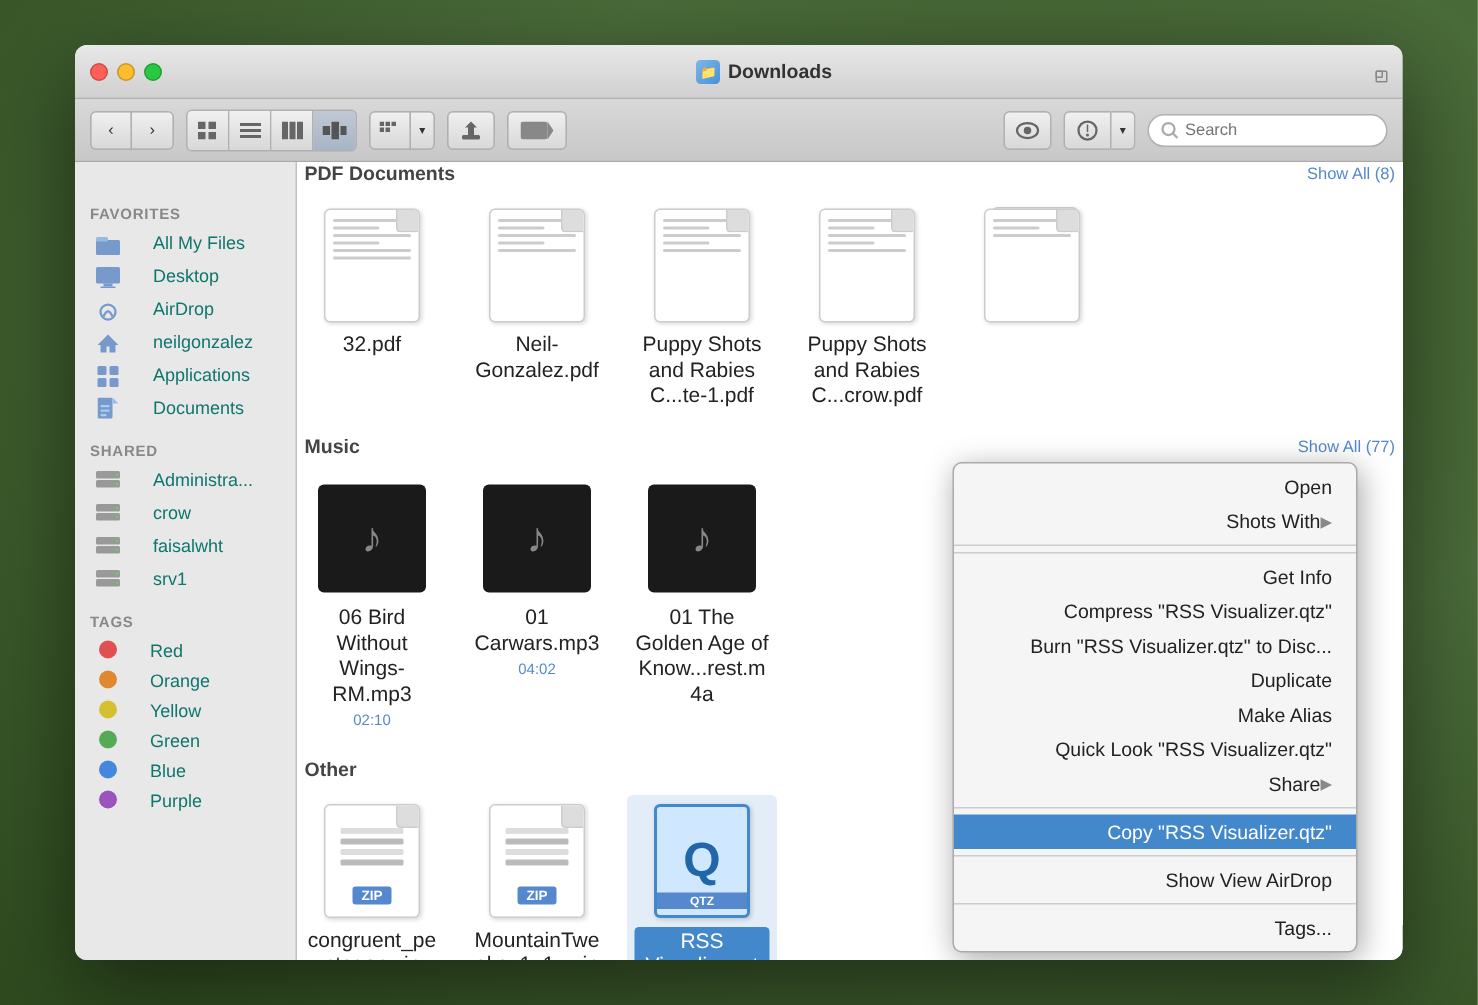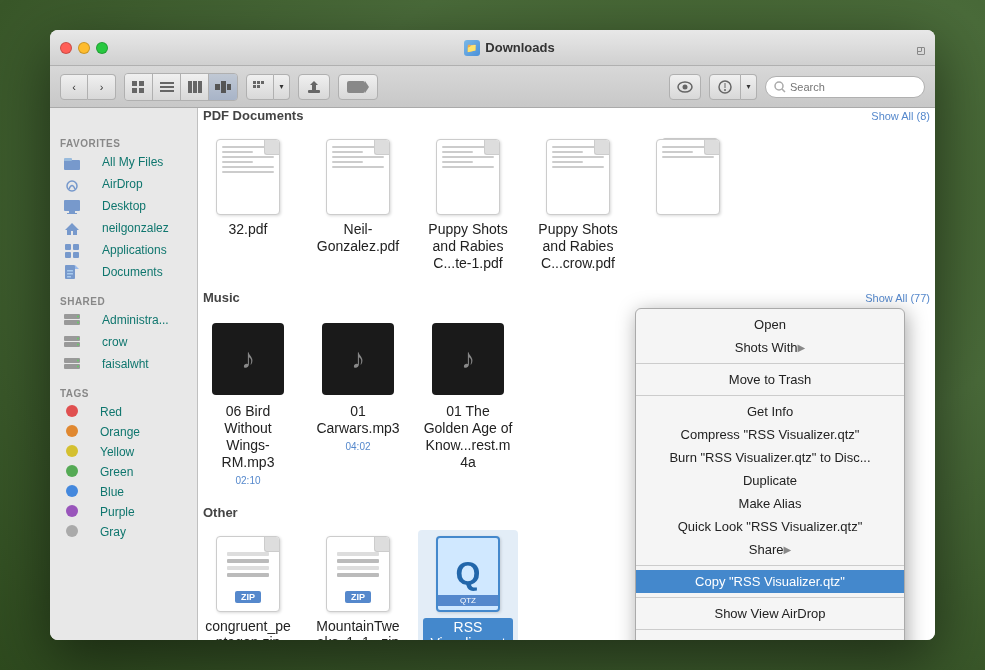--- a/index.html
+++ b/index.html
@@ -405,21 +405,21 @@
       font-weight: bold;
     }
     .qtz-badge {
       position: absolute;
       bottom: 4px;
       right: 0; left: 0;
       text-align: center;
       background: #5588cc;
       color: white;
       font-size: 8px;
-      font-weight: 400;
+      font-weight: 700;
       padding: 1px 0;
     }
 
     .file-name {
       font-size: 14px;
       text-align: center;
       color: #222;
       word-break: break-word;
       line-height: 1.2;
       max-width: 90px;
@@ -444,21 +444,21 @@
       top: 200px;
     }
 
     .menu-item {
       padding: 4px 16px;
       font-size: 13px;
       color: #222;
       cursor: pointer;
       display: flex;
       align-items: center;
-      justify-content: center;
+      justify-content: flex-end;
     }
     .menu-item.highlighted { background: #4488cc; color: white; }
 
     .menu-separator {
       height: 1px;
       background: #ccc;
       margin: 4px 0;
     }
 
     .menu-arrow {
@@ -597,36 +597,36 @@
               <rect x="0" y="4" width="16" height="10" rx="1" fill="#7799cc"></rect>
               <rect x="0" y="2" width="8" height="3" rx="1" fill="#99bbdd"></rect>
             </svg>
         </div>
         <span>All My Files</span>
       </div>
 
       <div class="sidebar-item">
         <div class="sidebar-icon">
           <svg width="16" height="14" viewBox="0 0 16 14">
-              <circle cx="8" cy="8" r="5" fill="none" stroke="#7799cc" stroke-width="1.5"></circle>
-              <path d="M5 11 Q8 4 11 11" fill="none" stroke="#7799cc" stroke-width="1.5"></path>
-            </svg>
-        </div>
-        <span>AirDrop</span>
-      </div>
-
-      <div class="sidebar-item">
-        <div class="sidebar-icon">
-          <svg width="16" height="14" viewBox="0 0 16 14">
               <rect x="0" y="0" width="16" height="11" rx="1" fill="#7799cc"></rect>
               <rect x="5" y="11" width="6" height="2" fill="#7799cc"></rect>
               <rect x="3" y="13" width="10" height="1" fill="#7799cc"></rect>
             </svg>
         </div>
         <span>Desktop</span>
+      </div>
+
+      <div class="sidebar-item">
+        <div class="sidebar-icon">
+          <svg width="16" height="14" viewBox="0 0 16 14">
+              <circle cx="8" cy="8" r="5" fill="none" stroke="#7799cc" stroke-width="1.5"></circle>
+              <path d="M5 11 Q8 4 11 11" fill="none" stroke="#7799cc" stroke-width="1.5"></path>
+            </svg>
+        </div>
+        <span>AirDrop</span>
       </div>
 
       <div class="sidebar-item">
         <div class="sidebar-icon">
           <svg width="16" height="14" viewBox="0 0 16 14">
               <polygon points="8,1 15,8 13,8 13,13 9,13 9,9 7,9 7,13 3,13 3,8 1,8" fill="#7799cc"></polygon>
             </svg>
         </div>
         <span>neilgonzalez</span>
       </div>
@@ -687,20 +687,31 @@
           <svg width="16" height="14" viewBox="0 0 16 14">
               <rect x="0" y="0" width="16" height="5" rx="1" fill="#999"></rect>
               <rect x="0" y="6" width="16" height="5" rx="1" fill="#999"></rect>
               <circle cx="14" cy="2.5" r="1" fill="#66cc66"></circle>
               <circle cx="14" cy="8.5" r="1" fill="#66cc66"></circle>
             </svg>
         </div>
         <span>faisalwht</span>
       </div>
 
+      <div class="sidebar-item">
+        <div class="sidebar-icon">
+          <svg width="16" height="14" viewBox="0 0 16 14">
+              <rect x="0" y="0" width="16" height="5" rx="1" fill="#999"></rect>
+              <rect x="0" y="6" width="16" height="5" rx="1" fill="#999"></rect>
+              <circle cx="14" cy="2.5" r="1" fill="#66cc66"></circle>
+              <circle cx="14" cy="8.5" r="1" fill="#66cc66"></circle>
+            </svg>
+        </div>
+        <span>srv1</span>
+      </div>
 
       <div class="sidebar-section-label" style="margin-top:6px;">TAGS</div>
 
       <div class="sidebar-item">
         <div class="tag-dot" style="background:#e05050;margin-left:2px;"></div>
         <span>Red</span>
       </div>
       <div class="sidebar-item">
         <div class="tag-dot" style="background:#e08830;margin-left:2px;"></div>
         <span>Orange</span>
@@ -713,24 +724,20 @@
         <div class="tag-dot" style="background:#55aa55;margin-left:2px;"></div>
         <span>Green</span>
       </div>
       <div class="sidebar-item">
         <div class="tag-dot" style="background:#4488dd;margin-left:2px;"></div>
         <span>Blue</span>
       </div>
       <div class="sidebar-item">
         <div class="tag-dot" style="background:#9955bb;margin-left:2px;"></div>
         <span>Purple</span>
-      </div>
-      <div class="sidebar-item">
-        <div class="tag-dot" style="background:#aaaaaa;margin-left:2px;"></div>
-        <span>Gray</span>
       </div>
     </div>
 
     <div class="file-area" style="position:relative;">
 
       <div class="section-header">
         <span class="section-title">PDF Documents</span>
         <span class="show-all">Show All (8)</span>
       </div>
       <div class="file-grid">
@@ -895,23 +902,20 @@
 
       <div class="context-menu">
         <div class="menu-item">
           <span>Open</span>
         </div>
         <div class="menu-item">
           <span>Shots With</span>
           <span class="menu-arrow">▶</span>
         </div>
         <div class="menu-separator"></div>
-        <div class="menu-item">
-          <span>Move to Trash</span>
-        </div>
         <div class="menu-separator"></div>
         <div class="menu-item">
           <span>Get Info</span>
         </div>
         <div class="menu-item">
           <span>Compress "RSS Visualizer.qtz"</span>
         </div>
         <div class="menu-item">
           <span>Burn "RSS Visualizer.qtz" to Disc...</span>
         </div>

